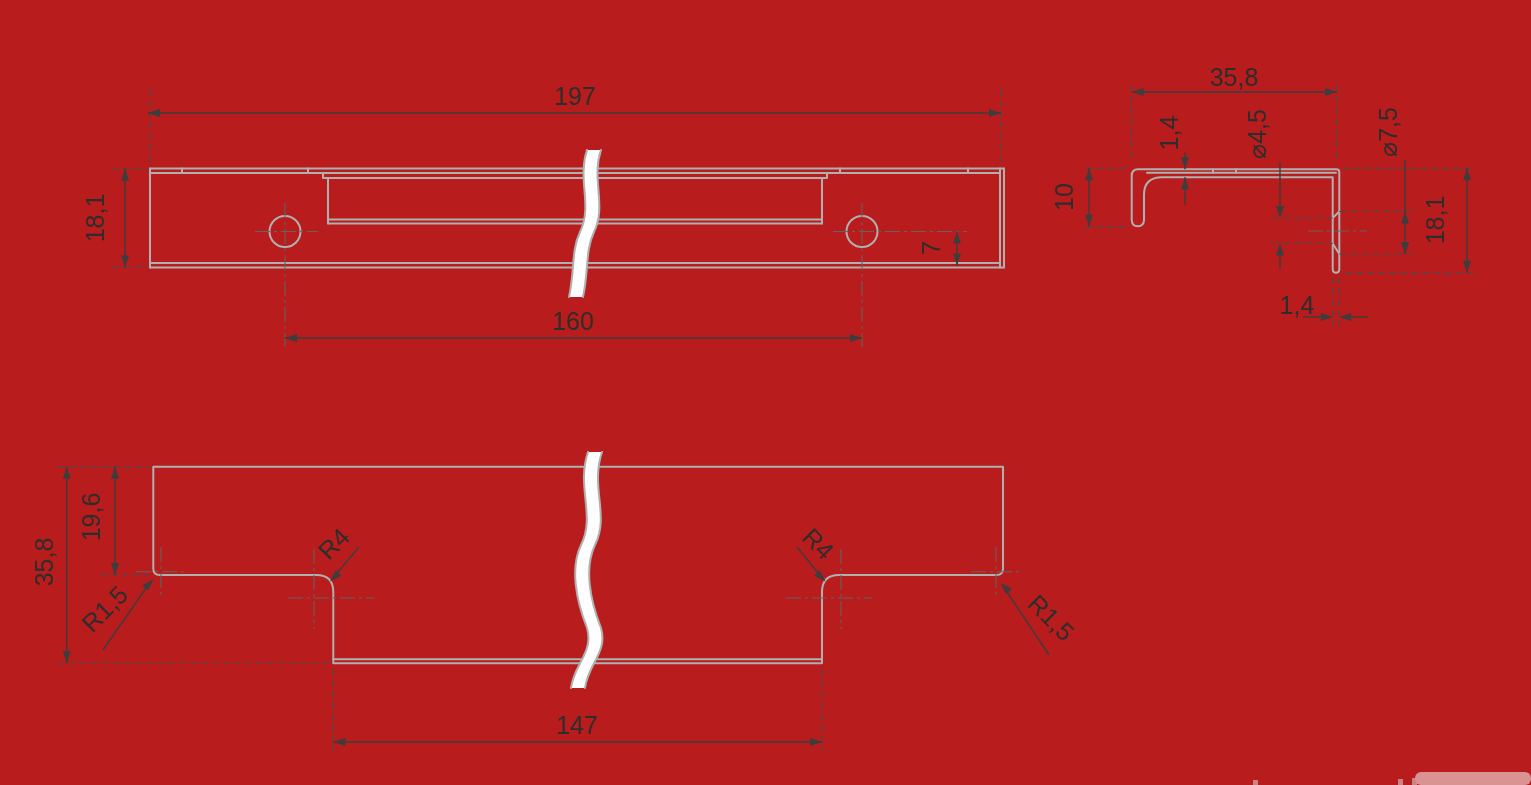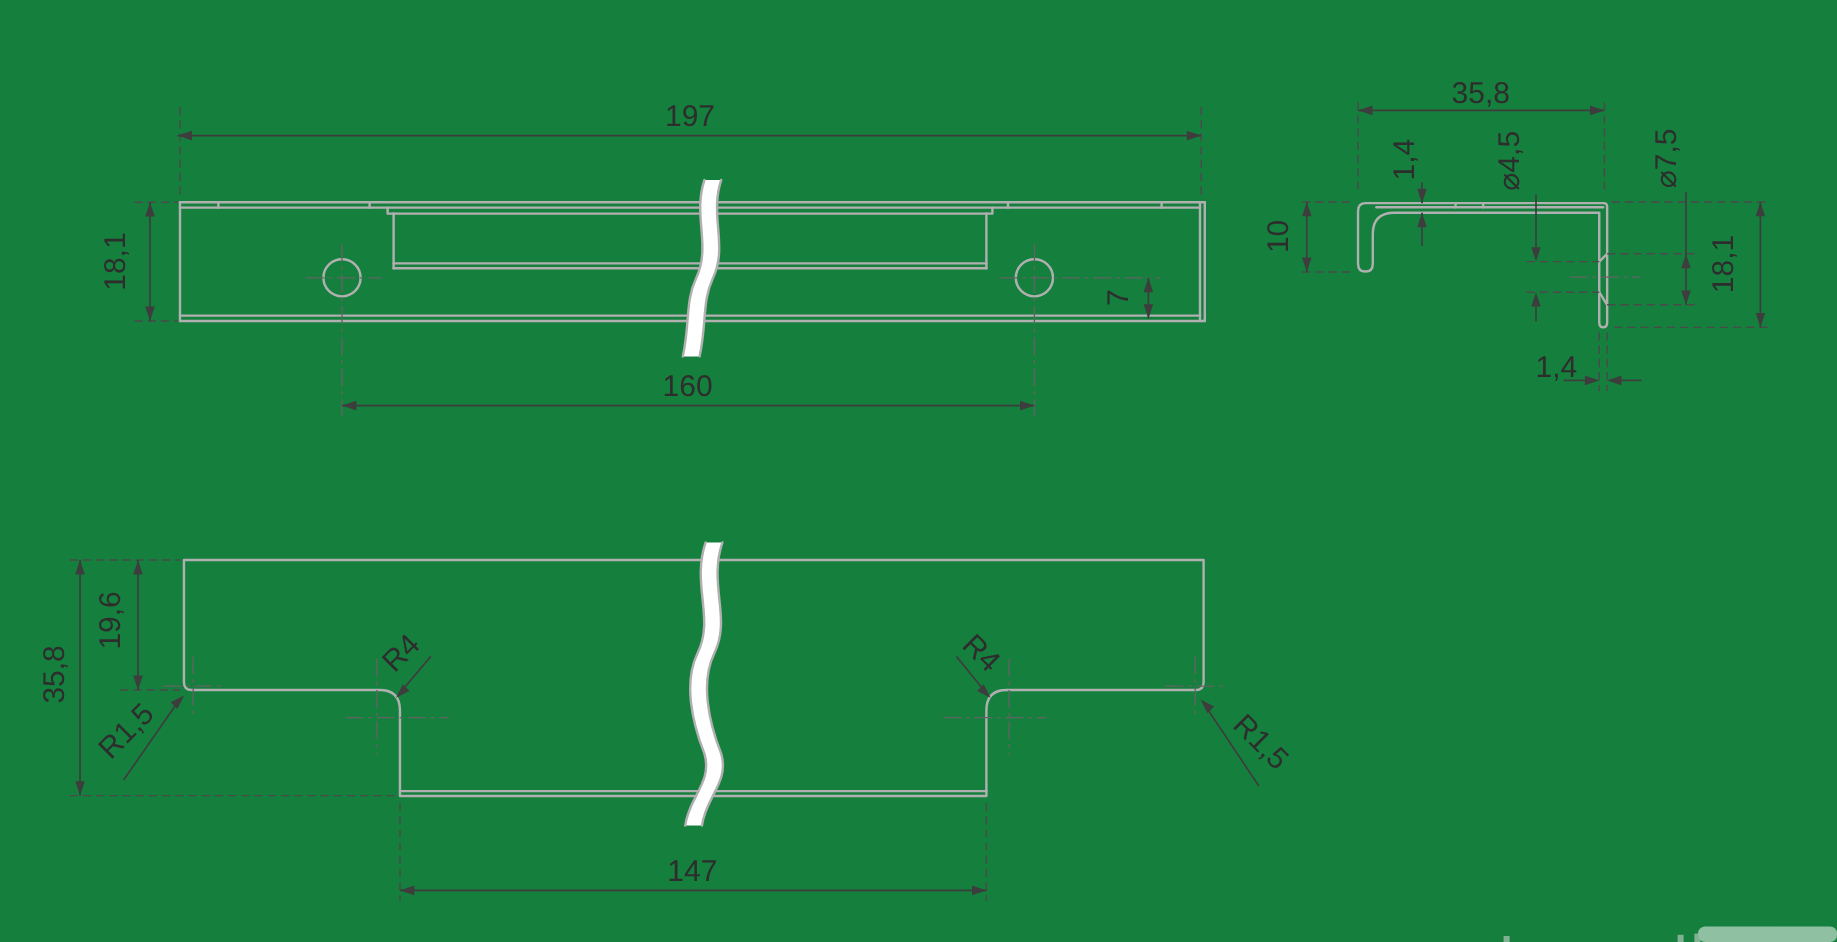--- a/index.html
+++ b/index.html
@@ -1,16 +1,16 @@
 <!DOCTYPE html>
 <html><head>
 <meta charset="utf-8">
 <style>
   html,body{margin:0;padding:0;background:#ffffff;}
-  .stage{position:relative;width:1531px;height:785px;background:#15803d;overflow:hidden;
+  .stage{position:relative;width:1531px;height:785px;background:#b91c1c;overflow:hidden;
          font-family:"Liberation Sans","DejaVu Sans",sans-serif;}
   svg{position:absolute;left:0;top:0;}
   .geo{stroke:#b0b0b0;stroke-width:2;fill:none;stroke-linejoin:round;stroke-linecap:round;}
   .dim{stroke:#3d3d3d;stroke-width:1.4;fill:none;}
   .dash{stroke:#4a4a4a;stroke-width:1.2;fill:none;stroke-dasharray:7 4;}
   .cline{stroke:#636363;stroke-width:1.1;fill:none;stroke-dasharray:15 4 3 4;}
   .arr{fill:#3d3d3d;stroke:none;}
   .lbl{font-family:"Liberation Sans","DejaVu Sans",sans-serif;font-size:25px;fill:#2d2d2d;}
   .mask{fill:#ffffff;stroke:none;}
   .frag{fill:#d9d9d9;}

